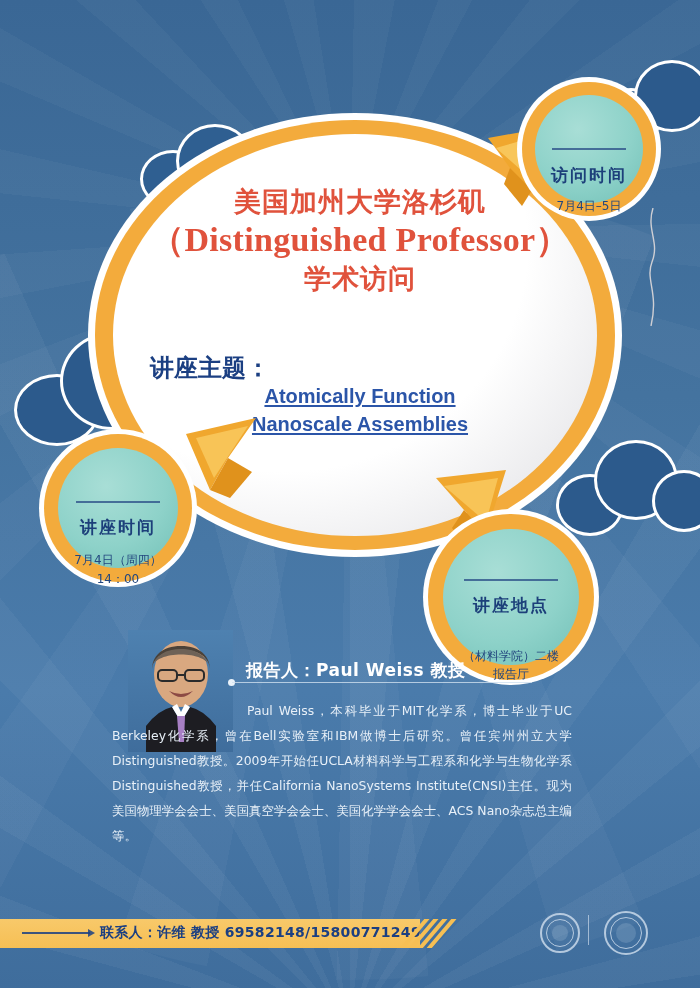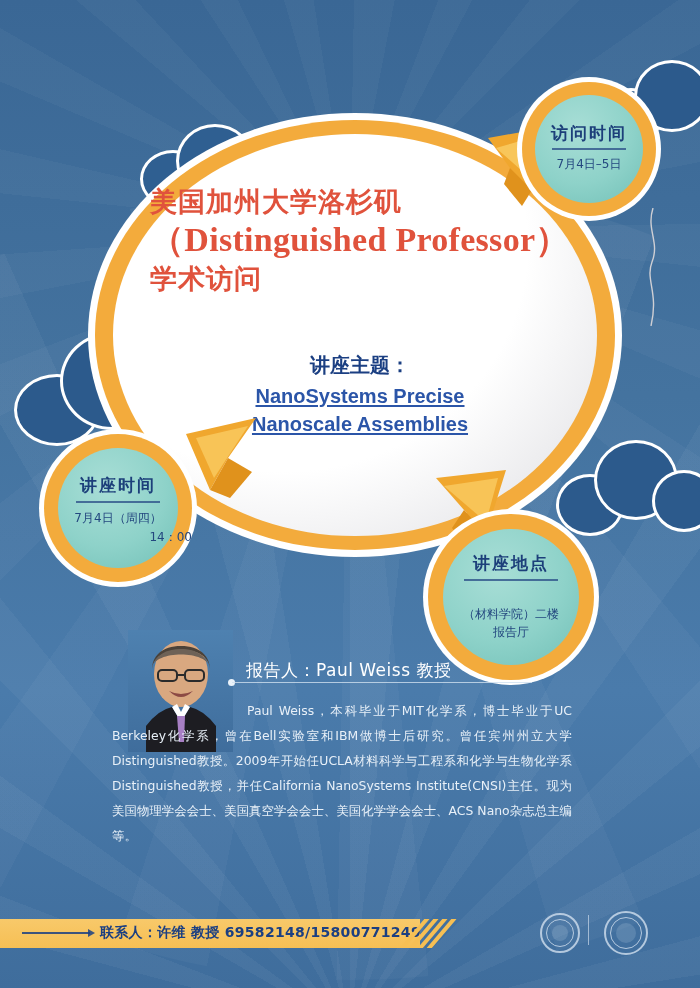--- a/index.html
+++ b/index.html
@@ -36,53 +36,53 @@
     border-radius:50%;background:#f3ab3c;
     box-shadow:0 0 0 7px #ffffff;}
   .oval{position:absolute;left:18px;top:14px;width:484px;height:402px;border-radius:50%;
     background:radial-gradient(ellipse at 35% 28%,#ffffff 0%,#ffffff 55%,#ededef 78%,#dedee2 100%);}
   .oval-ring::after{content:"";position:absolute;left:-7px;top:-7px;right:-7px;bottom:-7px;
     border-radius:50%;border:0px solid transparent;}
 
   .wavy{position:absolute;right:36px;top:208px;width:22px;height:118px;pointer-events:none;}
 
   
-  .title-block{position:absolute;left:150px;top:185px;width:420px;text-align:left;
+  .title-block{position:absolute;left:150px;top:185px;width:420px;text-align:center;
     color:#e0523c;line-height:1.26;}
   .t-cn{font-size:27px;font-weight:bold;letter-spacing:1px;
     font-family:"DejaVu Sans","Liberation Sans",sans-serif;}
   .t-en{font-size:34px;font-weight:bold;letter-spacing:.3px;
     font-family:"Liberation Serif","DejaVu Serif",serif;}
 
-  .topic-label{position:absolute;left:150px;top:352px;width:420px;text-align:center;
-    color:#1b3f82;font-size:20px;font-weight:bold;
+  .topic-label{position:absolute;left:150px;top:352px;width:420px;text-align:left;
+    color:#1b3f82;font-size:24px;font-weight:bold;
     font-family:"DejaVu Sans","Liberation Sans",sans-serif;}
   .topic-lines{position:absolute;left:150px;top:382px;width:420px;text-align:center;}
   .topic-lines div{color:#2b55a8;font-size:20px;font-weight:bold;line-height:1.42;
     text-decoration:underline;text-underline-offset:2px;}
 
   
   .badge{position:absolute;border-radius:50%;background:#f3ab3c;box-shadow:0 0 0 5px #ffffff;}
   .badge .inner{position:absolute;border-radius:50%;
     background:radial-gradient(circle at 40% 32%,#a8ded6 0%,#8ed2c9 55%,#72c0b7 100%);}
-  .badge .btxt{position:absolute;left:0;right:0;text-align:center;color:#1c3f7a;}
+  .badge .btxt{position:absolute;left:0;right:0;text-align:center;color:#1c3f7a;margin-top:42px;}
   .badge .bhead{font-size:17px;font-weight:bold;letter-spacing:2px;
     font-family:"DejaVu Sans","Liberation Sans",sans-serif;}
   .badge .brule{position:absolute;height:2px;background:#2e5389;opacity:.8;}
   .badge .bsub{font-size:12px;line-height:1.45;color:#23477f;
     font-family:"DejaVu Sans","Liberation Sans",sans-serif;}
 
   
   .ribbon{position:absolute;pointer-events:none;}
 
   
   .photo{position:absolute;left:128px;top:630px;width:105px;height:122px;overflow:hidden;}
   .speaker-line{position:absolute;left:232px;top:682px;width:300px;height:1px;background:#cfe0ef;opacity:.8;}
   .speaker-dot{position:absolute;left:228px;top:679px;width:7px;height:7px;border-radius:50%;background:#eaf2fa;}
-  .speaker-name{position:absolute;left:246px;top:659px;color:#ffffff;font-size:17px;font-weight:normal;
+  .speaker-name{position:absolute;left:246px;top:659px;color:#ffffff;font-size:17px;font-weight:bold;
     font-family:"DejaVu Sans","Liberation Sans",sans-serif;letter-spacing:.5px;}
   .bio{position:absolute;left:112px;top:698px;width:460px;color:#e8f0f8;font-size:12.4px;
     line-height:2.02;font-family:"DejaVu Sans","Liberation Sans",sans-serif;text-align:justify;}
   .bio p{margin:0;}
   .bio .indent{text-indent:135px;}
 
   
   .contactbar{position:absolute;left:0;top:919px;width:420px;height:29px;
     background:linear-gradient(180deg,#f8c96a 0%,#f6bf54 100%);}
   .contact-txt{position:absolute;left:100px;top:924px;color:#1b3f82;font-size:14px;font-weight:bold;
@@ -135,21 +135,21 @@
   </svg>
 
   <div class="title-block">
     <div class="t-cn">美国加州大学洛杉矶</div>
     <div class="t-en">（Distinguished Professor）</div>
     <div class="t-cn">学术访问</div>
   </div>
 
   <div class="topic-label">讲座主题：</div>
   <div class="topic-lines">
-    <div>NanoSystems Precise</div>
+    <div>Atomically Function</div>
     <div>Nanoscale Assemblies</div>
   </div>
 
   <svg class="ribbon" style="left:486px;top:128px;width:72px;height:80px;" viewBox="0 0 72 80">
     <polygon points="2,10 58,0 46,62 24,40" fill="#f0a72e"></polygon>
     <polygon points="24,40 46,62 36,78 18,56" fill="#e0921c"></polygon>
     <polygon points="10,20 52,8 44,50" fill="#fbd06a" opacity=".75"></polygon>
   </svg>
 
   <div class="badge" style="left:522px;top:82px;width:134px;height:134px;">
@@ -163,21 +163,21 @@
     <polygon points="88,6 18,22 42,78 60,46" fill="#f0a72e"></polygon>
     <polygon points="42,78 60,46 84,60 62,86" fill="#e0921c"></polygon>
     <polygon points="80,14 28,26 46,66" fill="#fbd06a" opacity=".7"></polygon>
   </svg>
 
   <div class="badge" style="left:44px;top:434px;width:148px;height:148px;">
     <div class="inner" style="left:14px;top:14px;width:120px;height:120px;"></div>
     <div class="btxt bhead" style="top:40px;">讲座时间</div>
     <div class="brule" style="left:32px;top:67px;width:84px;"></div>
     <div class="btxt bsub" style="top:76px;">7月4日（周四）</div>
-    <div class="btxt bsub" style="top:95px;text-align:right;">14：00</div>
+    <div class="btxt bsub" style="top:95px;">14：00</div>
   </div>
 
   <svg class="ribbon" style="left:430px;top:470px;width:92px;height:86px;" viewBox="0 0 92 86">
     <polygon points="6,8 76,0 56,64 34,40" fill="#f0a72e"></polygon>
     <polygon points="34,40 56,64 44,84 22,58" fill="#e0921c"></polygon>
     <polygon points="14,16 68,8 56,52" fill="#fbd06a" opacity=".7"></polygon>
   </svg>
 
   <div class="badge" style="left:428px;top:514px;width:166px;height:166px;">
     <div class="inner" style="left:15px;top:15px;width:136px;height:136px;"></div>

